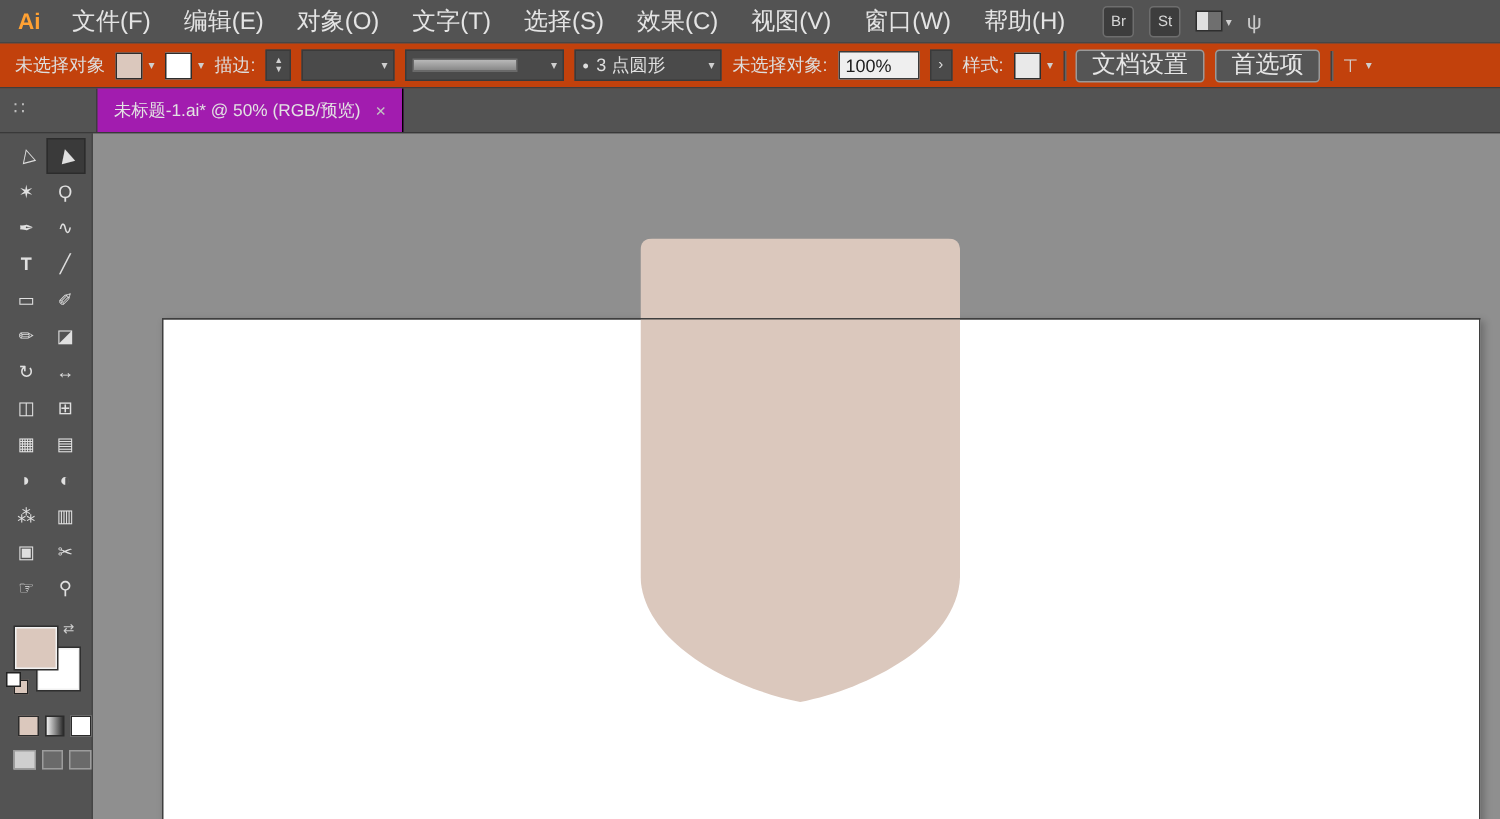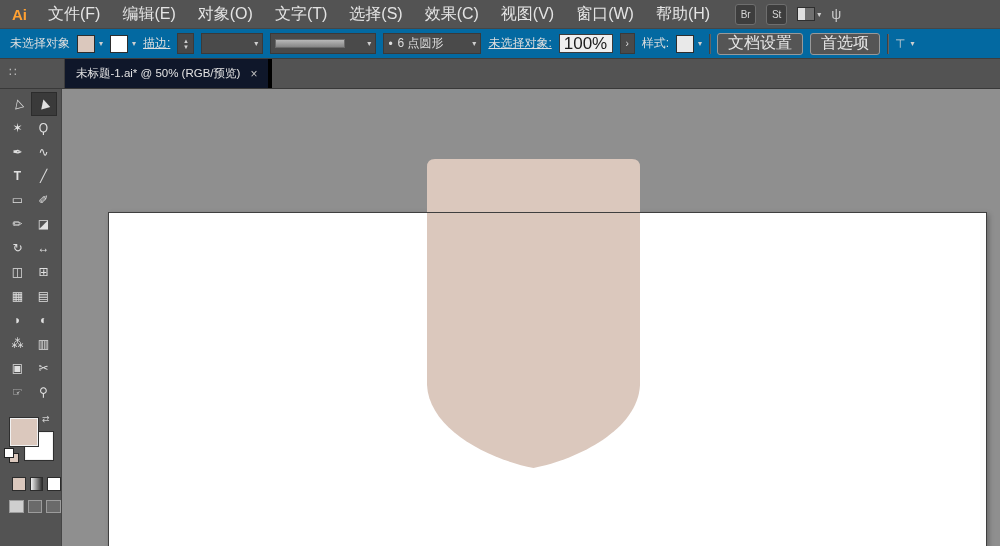--- a/index.html
+++ b/index.html
@@ -13,51 +13,51 @@
   .menu-item{padding:0 11px;font-size:16px;color:#e4e4e4;height:100%;display:flex;align-items:center;cursor:default;}
   .mb-right{display:flex;align-items:center;gap:10px;margin-left:14px;}
   .sq-badge{width:19px;height:19px;background:#3d3d3d;border:1px solid #6e6e6e;border-radius:3px;
             color:#d6d6d6;font-size:10px;display:flex;align-items:center;justify-content:center;}
   .ws-icon{width:16px;height:12px;border:1px solid #2e2e2e;
            background:linear-gradient(90deg,#e0e0e0 0 45%,#6f6f6f 45%);}
   .caret{font-size:8px;color:#cfcfcf;margin-left:2px;}
   .touch{color:#c9c9c9;font-size:14px;}
 
   
-  .controlbar{position:absolute;top:29px;left:0;right:0;height:29px;background:#0369a1;
+  .controlbar{position:absolute;top:29px;left:0;right:0;height:29px;background:#c2410c;
               border-bottom:1px solid #3e3e3e;display:flex;align-items:center;padding:0 10px;gap:7px;
               font-size:12px;color:#dedede;}
   .swatch-dd{display:flex;align-items:center;gap:2px;}
   .swatch16{width:16px;height:16px;border:1px solid #2d2d2d;}
   .fill16{background:#dbc8bd;}
   .slash{background-image:linear-gradient(45deg,transparent 43%,#d84444 43%,#d84444 57%,transparent 57%);}
   .white-bg{background:#fff;}
-  .link{text-decoration:underline;cursor:default;}
+  .link{cursor:default;}
   .spinner{width:15px;height:19px;background:#484848;border:1px solid #3a3a3a;display:flex;
            flex-direction:column;align-items:center;justify-content:center;color:#cfcfcf;}
   .spinner span{font-size:6px;line-height:6px;}
   .combo{height:19px;background:#4a4a4a;border:1px solid #3a3a3a;display:flex;align-items:center;
          justify-content:space-between;padding:0 4px;color:#dedede;}
   .w52{width:52px;} .w96{width:96px;} .w88{width:88px;}
   .profile-bar{width:68px;height:7px;background:linear-gradient(#b8b8b8,#868686);border:1px solid #6a6a6a;}
   .opacity-box{width:44px;height:17px;background:#efefef;color:#1c1c1c;border:1px solid #3a3a3a;
-               display:flex;align-items:center;padding:0 4px;font-size:17px;}
+               display:flex;align-items:center;padding:0 4px;font-size:12px;}
   .arrow-btn{width:13px;height:19px;background:#4a4a4a;border:1px solid #3a3a3a;color:#dddddd;
              display:flex;align-items:center;justify-content:center;font-size:10px;}
   .style-swatch{width:16px;height:16px;background:#e9e9e9;border:1px solid #2d2d2d;}
   .vsep{width:1px;height:20px;background:#414141;box-shadow:1px 0 0 #636363;}
   .btn{height:20px;padding:0 10px;border:1px solid #999999;border-radius:3px;background:#555555;
        color:#e6e6e6;font-size:16px;display:flex;align-items:center;}
   .panel-menu{display:flex;align-items:center;gap:3px;color:#d5d5d5;font-size:12px;}
 
   
   .tabbar{position:absolute;top:59px;left:0;right:0;height:29px;background:#535353;
           border-bottom:1px solid #393939;display:flex;align-items:stretch;}
   .grip{position:absolute;left:9px;top:6px;color:#bdbdbd;font-size:12px;}
-  .tab{margin-left:64px;background:#0f172a;border-left:1px solid #3d3d3d;border-right:4px solid #000000;
+  .tab{margin-left:64px;background:#a21caf;border-left:1px solid #3d3d3d;border-right:1px solid #000000;
        display:flex;align-items:center;padding:0 11px;font-size:11.5px;color:#e3e3e3;gap:10px;}
   .tab-close{color:#c2c2c2;font-size:12px;}
 
   
   .main{position:absolute;top:89px;left:0;right:0;bottom:0;display:flex;}
 
   
   .toolbar{width:61px;background:#535353;border-right:1px solid #454545;flex:none;}
   .tools{display:grid;grid-template-columns:26px 26px;justify-content:center;padding-top:3px;}
   .tool{width:26px;height:24px;display:flex;align-items:center;justify-content:center;
@@ -135,21 +135,21 @@
       <span></span>
       <span class="caret">▾</span>
     </span>
     <span class="combo w96">
       <span class="profile-bar"></span>
       <span class="caret">▾</span>
     </span>
     <span class="combo w88">
       <span style="display:flex;gap:5px;align-items:center;">
         <span>•</span>
-        <span>6 点圆形</span>
+        <span>3 点圆形</span>
       </span>
       <span class="caret">▾</span>
     </span>
     <span class="link">未选择对象:</span>
     <span class="opacity-box">100%</span>
     <span class="arrow-btn">
       <span>›</span>
     </span>
     <span>样式:</span>
     <span class="swatch-dd">

